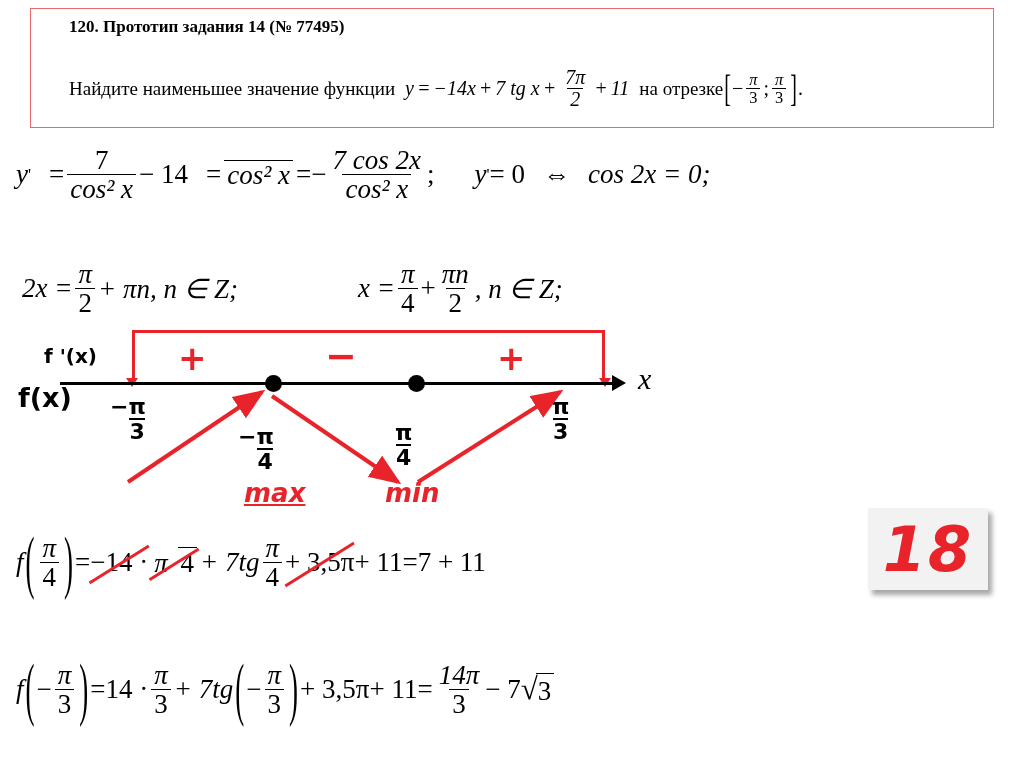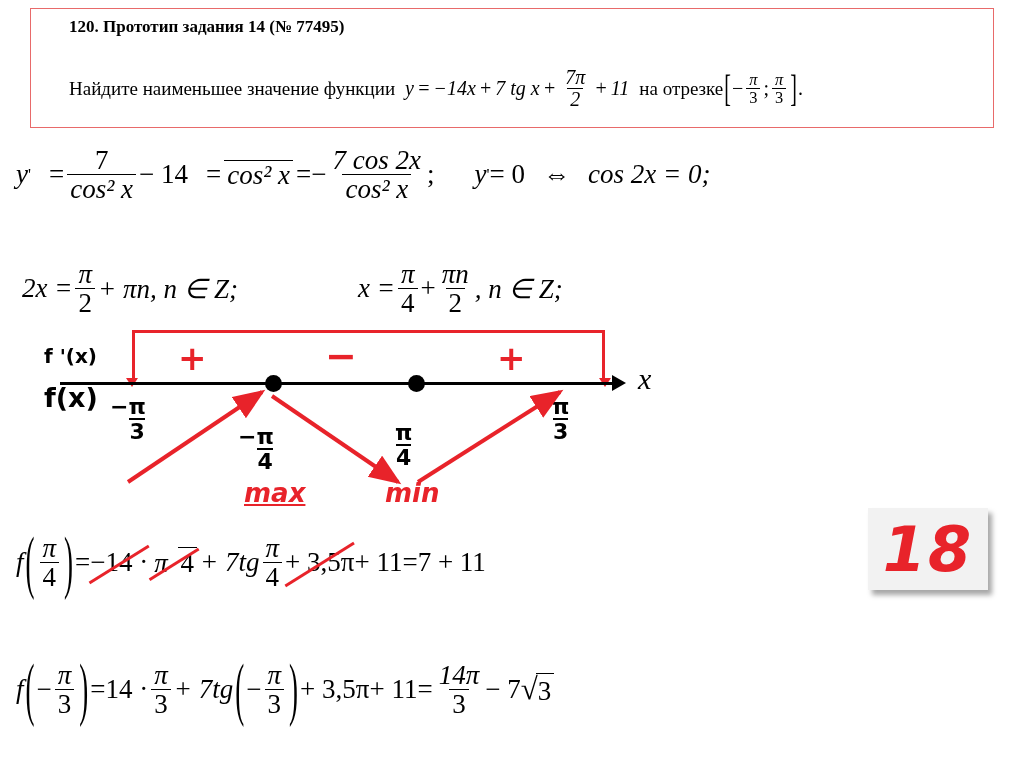--- a/index.html
+++ b/index.html
@@ -146,21 +146,20 @@
     font-family: "DejaVu Sans", sans-serif;
     margin-left: 26px;
   }
   .lbl-f {
     position: absolute;
     left: 18px;
     top: 52px;
     font-size: 27px;
     font-weight: bold;
     font-family: "DejaVu Sans", sans-serif;
-    margin-left: 26px;
   }
 
   
   .red-bracket {
     position: absolute;
     left: 132px;
     top: 0px;
     width: 473px;
     height: 54px;
     border-top: 3px solid #e8232a;

